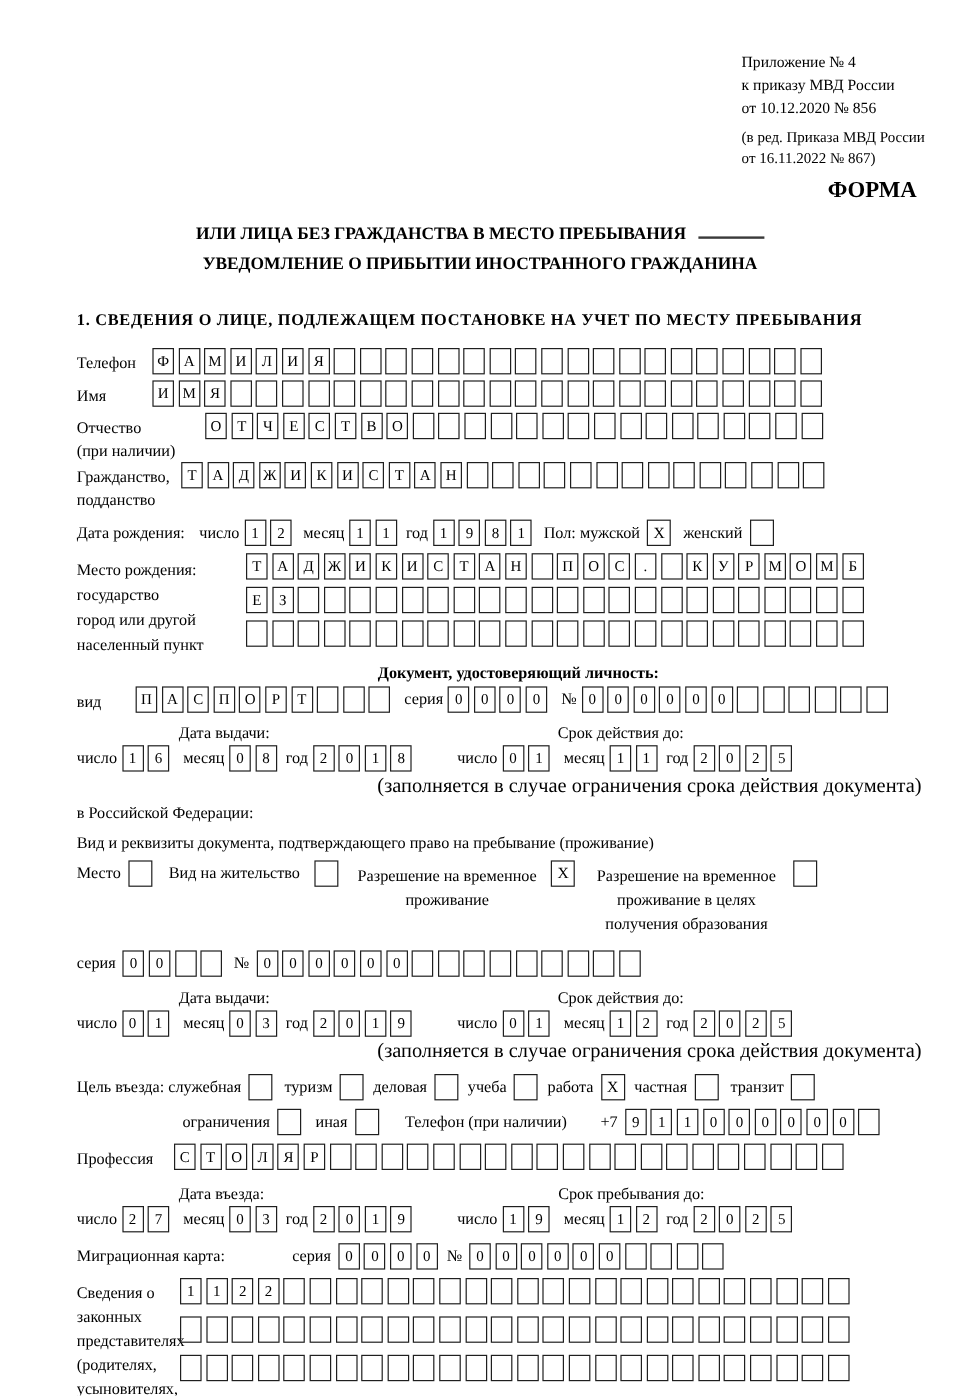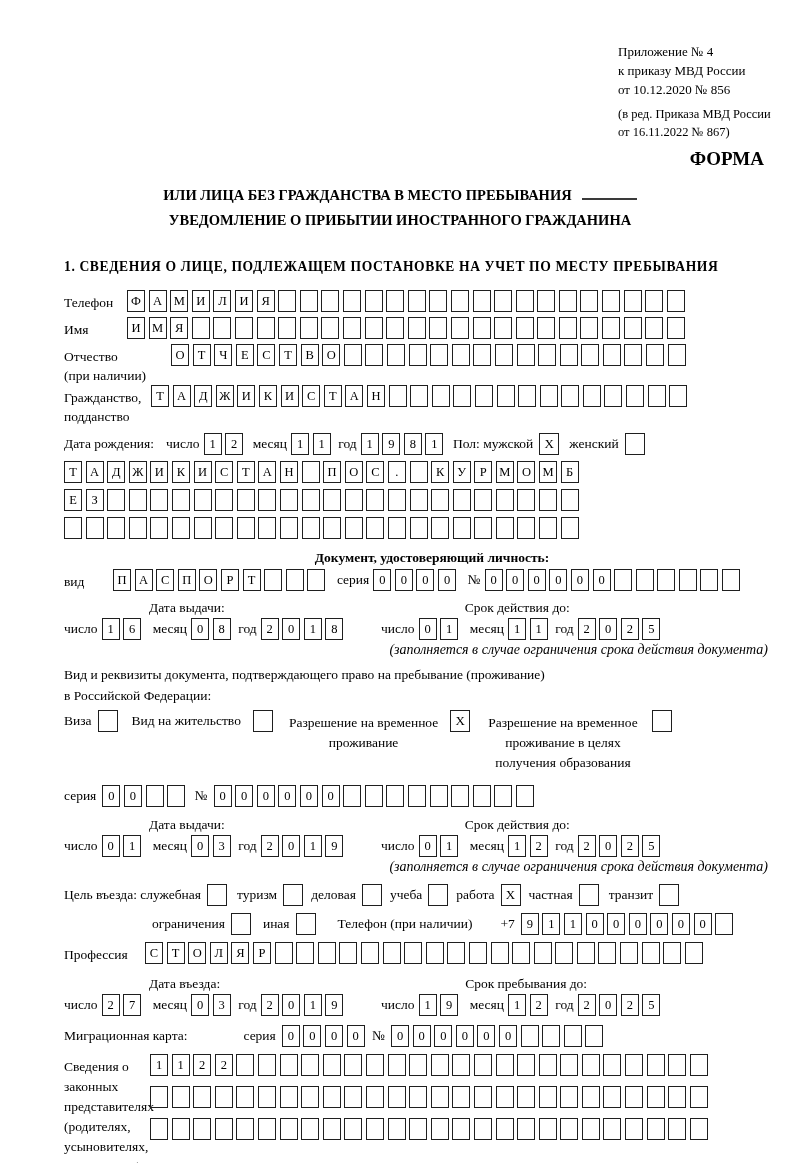--- a/index.html
+++ b/index.html
@@ -25,21 +25,21 @@
   .cell{flex:0 0 auto;display:inline-flex;align-items:center;justify-content:center;
         width:16px;height:20px;border:1.6px solid #1f1f1f;margin-right:3.6px;
         font-size:12.5px;line-height:20px;}
   .cb{flex:0 0 auto;display:inline-flex;align-items:center;justify-content:center;
       width:18px;height:20px;border:1.6px solid #1f1f1f;margin:0 6px;font-size:13px;font-weight:normal;}
   .dg{display:inline-flex;align-items:flex-start;}
   .ml4{margin-left:4px;}.ml6{margin-left:6px;}.ml8{margin-left:8px;}
   .mr4{margin-right:4px;}.mr6{margin-right:6px;}
   .bold{font-weight:bold;}
   .center{justify-content:center;}
-  .small{font-size:14px;font-style:italic;}
+  .small{font-size:17px;}
   .colgap6 > .crow{margin-bottom:6px;}
   .colgap10 > .crow{margin-bottom:10px;}
   .crow{display:flex;}
   .mlt{text-align:center;line-height:20px;padding-top:3px;}
 </style>
 </head>
 <body>
 <div class="page">
 
   <div class="ref">
@@ -214,20 +214,26 @@
           <span class="cell">1</span>
         </span>
     </span>
     <span class="t ml6">Пол: мужской</span>
     <span class="cb">X</span>
     <span class="t ml4">женский</span>
     <span class="cb"></span>
   </div>
 
   <div class="frow" style="margin-top:6px;">
+    <span class="lbl lbl4" style="width:141px;">
+      <span>Место рождения:</span><br>
+      <span>государство</span><br>
+      <span>город или другой</span><br>
+      <span>населенный пункт</span>
+    </span>
     <span class="colgap6">
       <span class="crow cg">
           <span class="cell">Т</span>
           <span class="cell">А</span>
           <span class="cell">Д</span>
           <span class="cell">Ж</span>
           <span class="cell">И</span>
           <span class="cell">К</span>
           <span class="cell">И</span>
           <span class="cell">С</span>
@@ -388,29 +394,29 @@
           <span class="cell">2</span>
           <span class="cell">5</span>
         </span>
     </span>
   </div>
 
   <div class="frow small" style="margin-top:2px;justify-content:flex-end;margin-right:32px;">
     <span>(заполняется в случае ограничения срока действия документа)</span>
   </div>
 
+  <div class="frow" style="margin-top:5px;">
+    <span>в Российской Федерации:</span>
+  </div>
   <div class="frow" style="margin-top:9px;">
     <span>Вид и реквизиты документа, подтверждающего право на пребывание (проживание)</span>
   </div>
-  <div class="frow" style="margin-top:5px;">
-    <span>в Российской Федерации:</span>
-  </div>
 
   <div class="frow" style="margin-top:6px;">
-    <span class="t">Виза</span>
+    <span class="t">Место</span>
     <span class="cb" style="margin-right:14px;"></span>
     <span class="t">Вид на жительство</span>
     <span class="cb" style="margin:0 16px 0 12px;"></span>
     <span class="mlt">
       <span>Разрешение на временное</span><br>
       <span>проживание</span>
     </span>
     <span class="cb" style="margin:0 18px 0 12px;">X</span>
     <span class="mlt">
       <span>Разрешение на временное</span><br>

